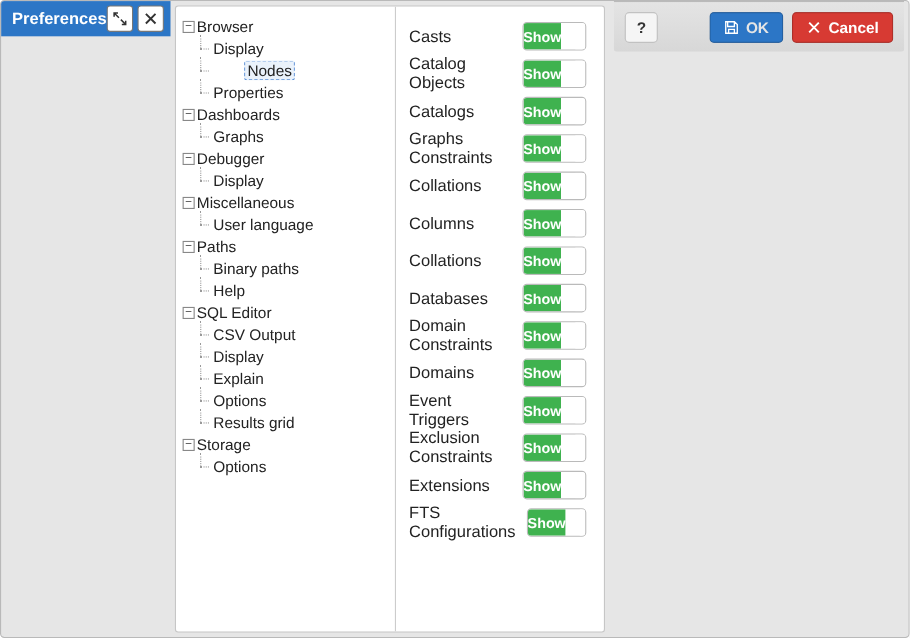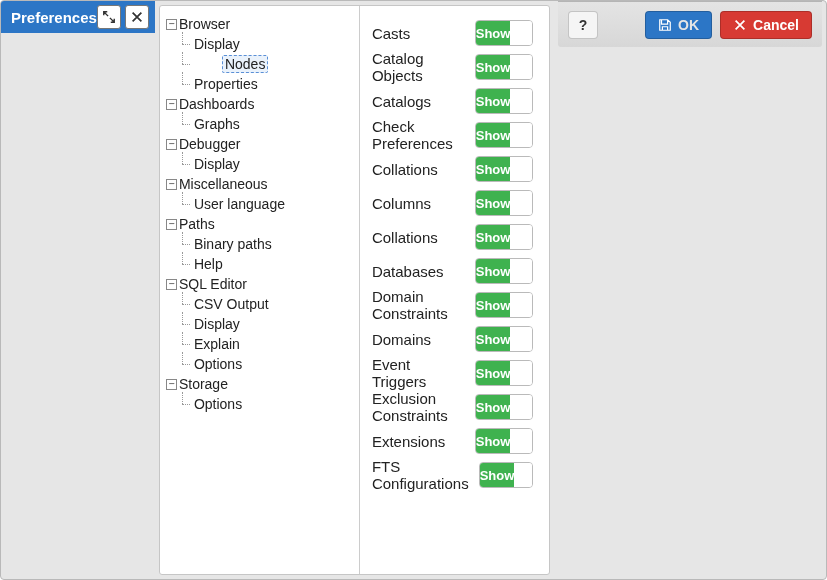--- a/index.html
+++ b/index.html
@@ -115,20 +115,21 @@
           <li class="tree-group">
             <div class="tree-parent">
               <span class="exp">−</span> 
               <span class="lbl">SQL Editor</span>
             </div>
             <ul class="tree-children">
               <li class="tree-child"><span class="lbl">CSV Output</span></li>
               <li class="tree-child"><span class="lbl">Display</span></li>
               <li class="tree-child"><span class="lbl">Explain</span></li>
               <li class="tree-child"><span class="lbl">Options</span></li>
+              <li class="tree-child"><span class="lbl">Results grid</span></li>
             </ul>
           </li>
           <li class="tree-group">
             <div class="tree-parent">
               <span class="exp">−</span> 
               <span class="lbl">Storage</span>
             </div>
             <ul class="tree-children">
               <li class="tree-child"><span class="lbl">Options</span></li>
             </ul>
@@ -152,21 +153,21 @@
             </div>
           </div>
           <div class="setting-row">
             <div class="setting-label">Catalogs</div>
             <div class="toggle">
               <div class="seg on">Show</div>
               <div class="seg off"></div>
             </div>
           </div>
           <div class="setting-row">
-            <div class="setting-label">Check Preferences</div>
+            <div class="setting-label">Graphs Constraints</div>
             <div class="toggle">
               <div class="seg on">Show</div>
               <div class="seg off"></div>
             </div>
           </div>
           <div class="setting-row">
             <div class="setting-label">Collations</div>
             <div class="toggle">
               <div class="seg on">Show</div>
               <div class="seg off"></div>

